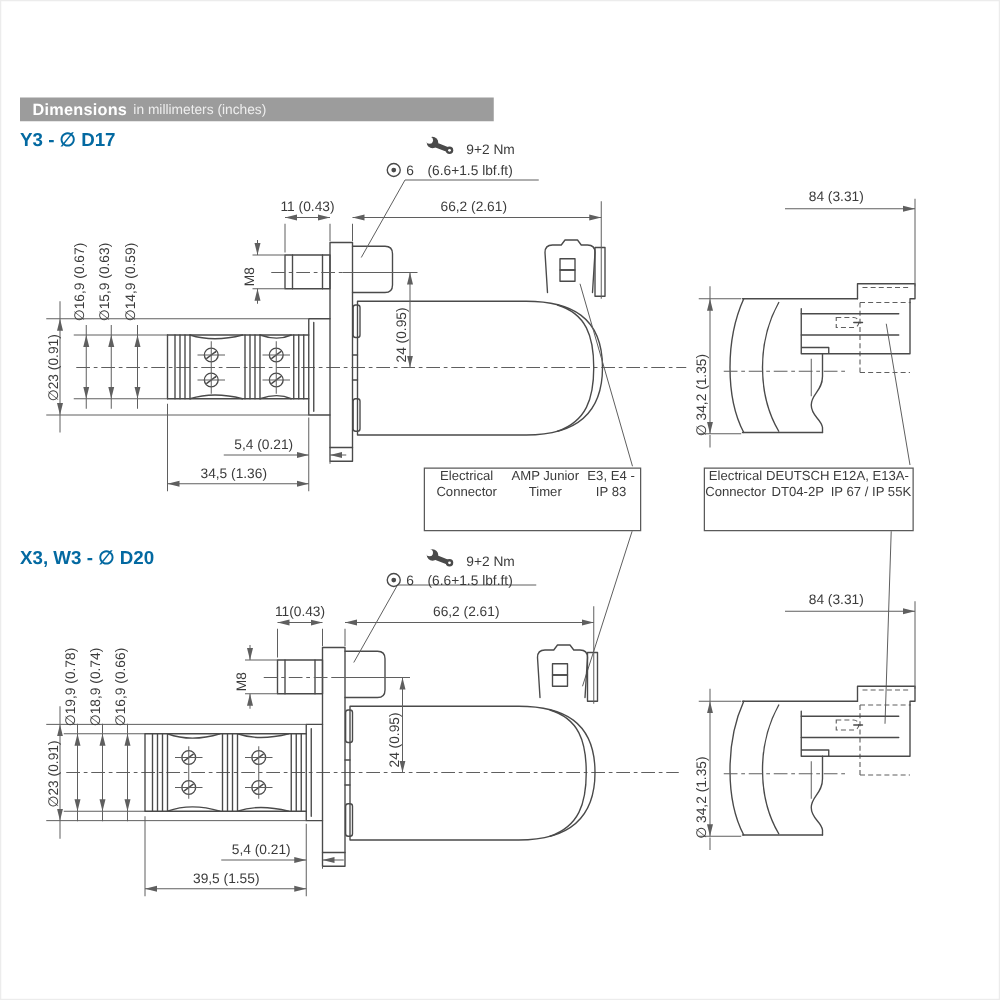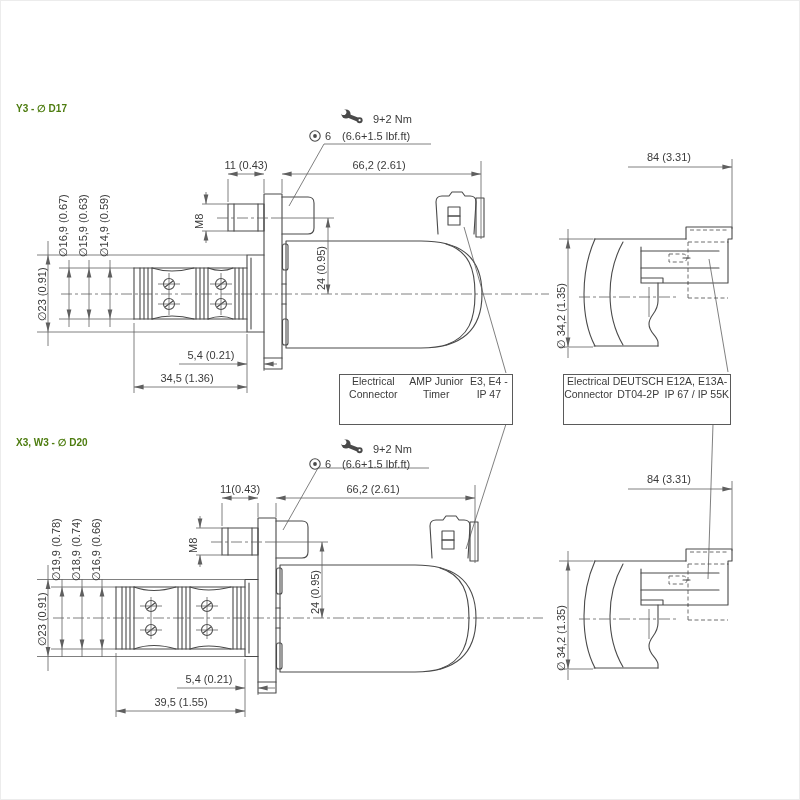--- a/index.html
+++ b/index.html
@@ -4,21 +4,21 @@
 <style>
   html,body{margin:0;padding:0;background:#fff;}
   .page{position:relative;width:800px;height:800px;background:#ffffff;
         font-family:"Liberation Sans",sans-serif;overflow:hidden;
         border:1px solid #ececec;box-sizing:border-box;}
   .header-bar{position:absolute;left:15px;top:77px;width:379px;height:19px;
         background:#9c9c9c;color:#ffffff;display:flex;align-items:center;
         padding-left:10px;box-sizing:border-box;white-space:nowrap;}
   .hdr-title{font-weight:bold;font-size:13px;letter-spacing:.2px;}
   .hdr-sub{font-size:11px;color:#eeeeee;margin-left:5px;}
-  .sec-label{position:absolute;left:15px;font-size:10px;font-weight:bold;color:#4d7c0f;}
+  .sec-label{position:absolute;left:15px;font-size:15px;font-weight:bold;color:#0369a1;}
   .sec-label.y3{top:102px;}
   .sec-label.x3{top:436px;}
   .conn-box{position:absolute;border:1px solid #5a5a5a;background:#ffffff;
         color:#3b3b3b;font-size:10.5px;line-height:13px;text-align:center;
         display:flex;justify-content:center;}
   .conn-box.amp{left:338px;top:373px;width:172px;height:49px;}
   .conn-box.deutsch{left:562px;top:373px;width:166px;height:49px;}
   svg.draw{position:absolute;left:0;top:0;}
   svg text{font-family:"Liberation Sans",sans-serif;font-size:11px;fill:#3b3b3b;}
   .part{stroke:#4a4a4a;stroke-width:1.1;fill:none;stroke-linejoin:round;stroke-linecap:round;}
@@ -246,28 +246,32 @@
   <g>
     <use href="#side-view" transform="translate(0,322)"></use>
     <line x1="627" y1="488" x2="731" y2="488" class="dim" marker-end="url(#arr)"></line>
     <text x="668" y="482" text-anchor="middle">84 (3.31)</text>
     <path d="M567,550 V560 M567,669 V679" class="thin"></path>
     <line x1="567" y1="560" x2="567" y2="668" class="dim" marker-start="url(#arr)" marker-end="url(#arr)"></line>
     <text transform="rotate(-90 564 670)" x="564" y="670">∅ 34,2 (1.35)</text>
   </g>
 </svg>
 
+<div class="header-bar">
+  <span class="hdr-title">Dimensions</span>
+  <span class="hdr-sub">in millimeters (inches)</span>
+</div>
 
 <div class="sec-label y3">Y3 - ∅ D17</div>
 <div class="sec-label x3">X3, W3 - ∅ D20</div>
 
 <div class="conn-box amp">
   <div>Electrical Connector</div>
   <div>AMP Junior Timer</div>
-  <div>E3, E4 - IP 47</div>
+  <div>E3, E4 - IP 83</div>
 </div>
 
 <div class="conn-box deutsch">
   <div>Electrical Connector</div>
   <div>DEUTSCH DT04-2P</div>
   <div>E12A,  E13A- IP 67 / IP 55K</div>
 </div>
 
 </div>
 

